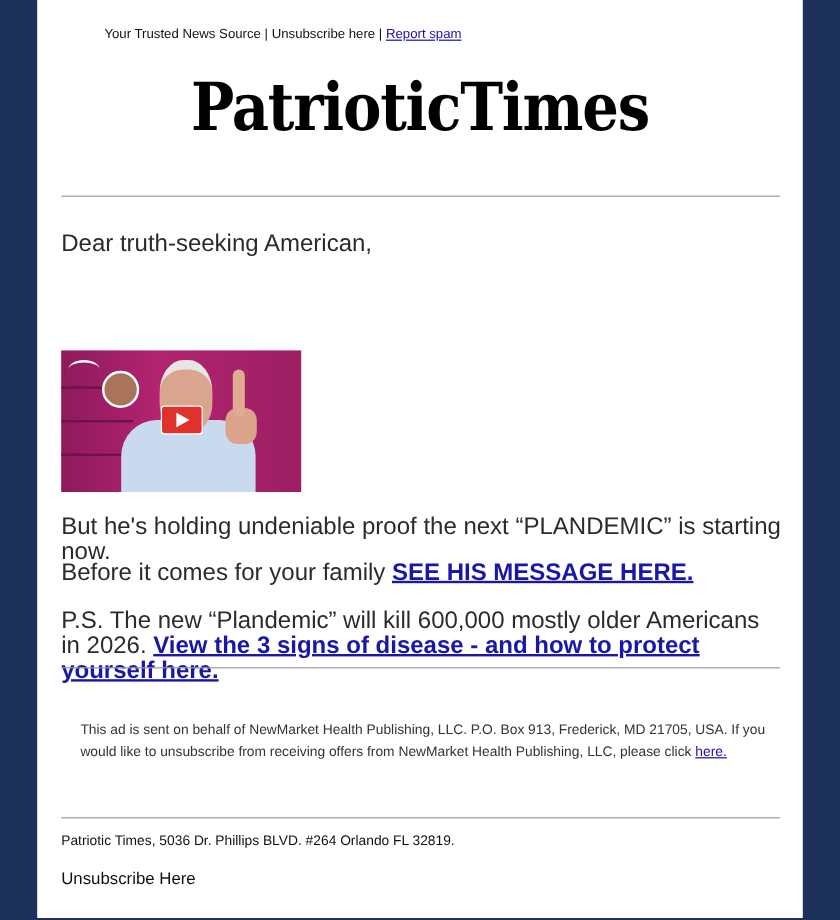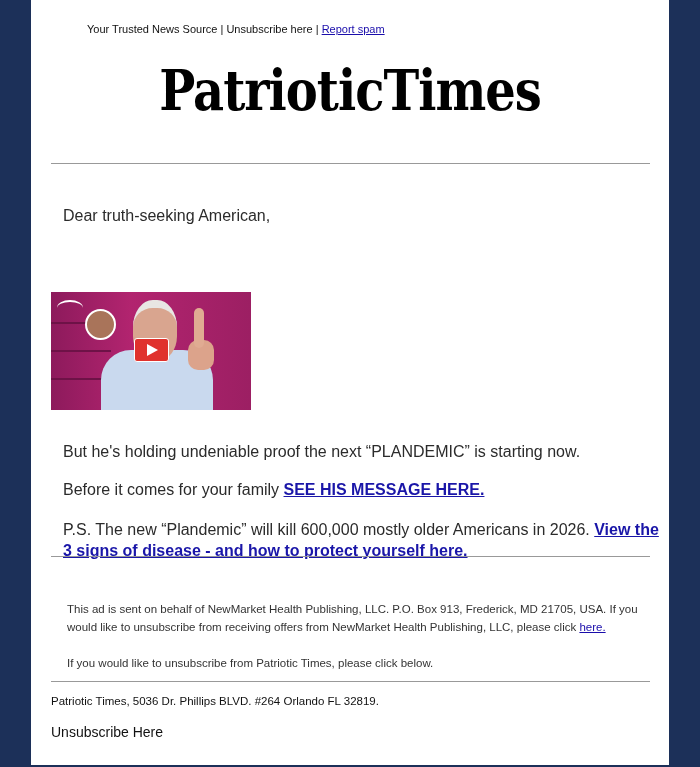--- a/index.html
+++ b/index.html
@@ -19,21 +19,21 @@
     .preheader a { color: #1a0dab; text-decoration: underline; }
     .masthead {
       position: absolute; left: 0; top: 62px; width: 638px; text-align: center;
       font-family: "DejaVu Serif", serif; font-weight: bold;
       font-size: 48px; letter-spacing: -1px; color: #000;
       transform: scaleY(1.15);
     }
     .rule { position: absolute; left: 20px; width: 599px; height: 0; border-top: 1px solid #999; }
     .body-p {
       position: absolute; left: 20px; width: 600px;
-      font-size: 16px; line-height: 21px; color: #2b2b2b; margin: 12px;
+      font-size: 20px; line-height: 21px; color: #2b2b2b; margin: 0;
     }
     .body-p a { color: #1a16a8; font-weight: bold; text-decoration: underline; }
     .video {
       position: absolute; left: 20px; top: 292px; width: 200px; height: 118px;
       background: linear-gradient(90deg, #8d1a5c 0%, #b2246f 40%, #9c1f63 100%);
       overflow: hidden; display: block;
     }
     .shelf { position: absolute; left: 0; width: 60px; height: 2px; background: #6e1247; }
     .person-head {
       position: absolute; left: 82px; top: 8px; width: 44px; height: 52px;
@@ -108,20 +108,19 @@
   <p class="body-p" style="top:467px"><span>Before it comes for your family </span><a href="#">SEE HIS MESSAGE HERE.</a></p>
 
   <p class="body-p" style="top:429px">But he's holding undeniable proof the next “PLANDEMIC” is starting now.</p>
 
   <p class="body-p" style="top:507px"><span>P.S. The new “Plandemic” will kill 600,000 mostly older Americans in 2026. </span><a href="#">View the 3 signs of disease - and how to protect yourself here.</a></p>
 
   <div class="rule" style="top:556px"></div>
 
   <p class="small" style="top:584px"><span>This ad is sent on behalf of NewMarket Health Publishing, LLC. P.O. Box 913, Frederick, MD 21705, USA. If you would like to unsubscribe from receiving offers from NewMarket Health Publishing, LLC, please click </span><a href="#">here.</a></p>
 
-  <p class="small" style="top:638px">If you would like to unsubscribe from Patriotic Times, please click below.</p>
 
   <div class="rule" style="top:681px"></div>
 
   <p class="addr">Patriotic Times, 5036 Dr. Phillips BLVD. #264 Orlando FL 32819.</p>
 
   <a href="#" class="unsub-link">Unsubscribe Here</a>
 </div>
 
 </body></html>

